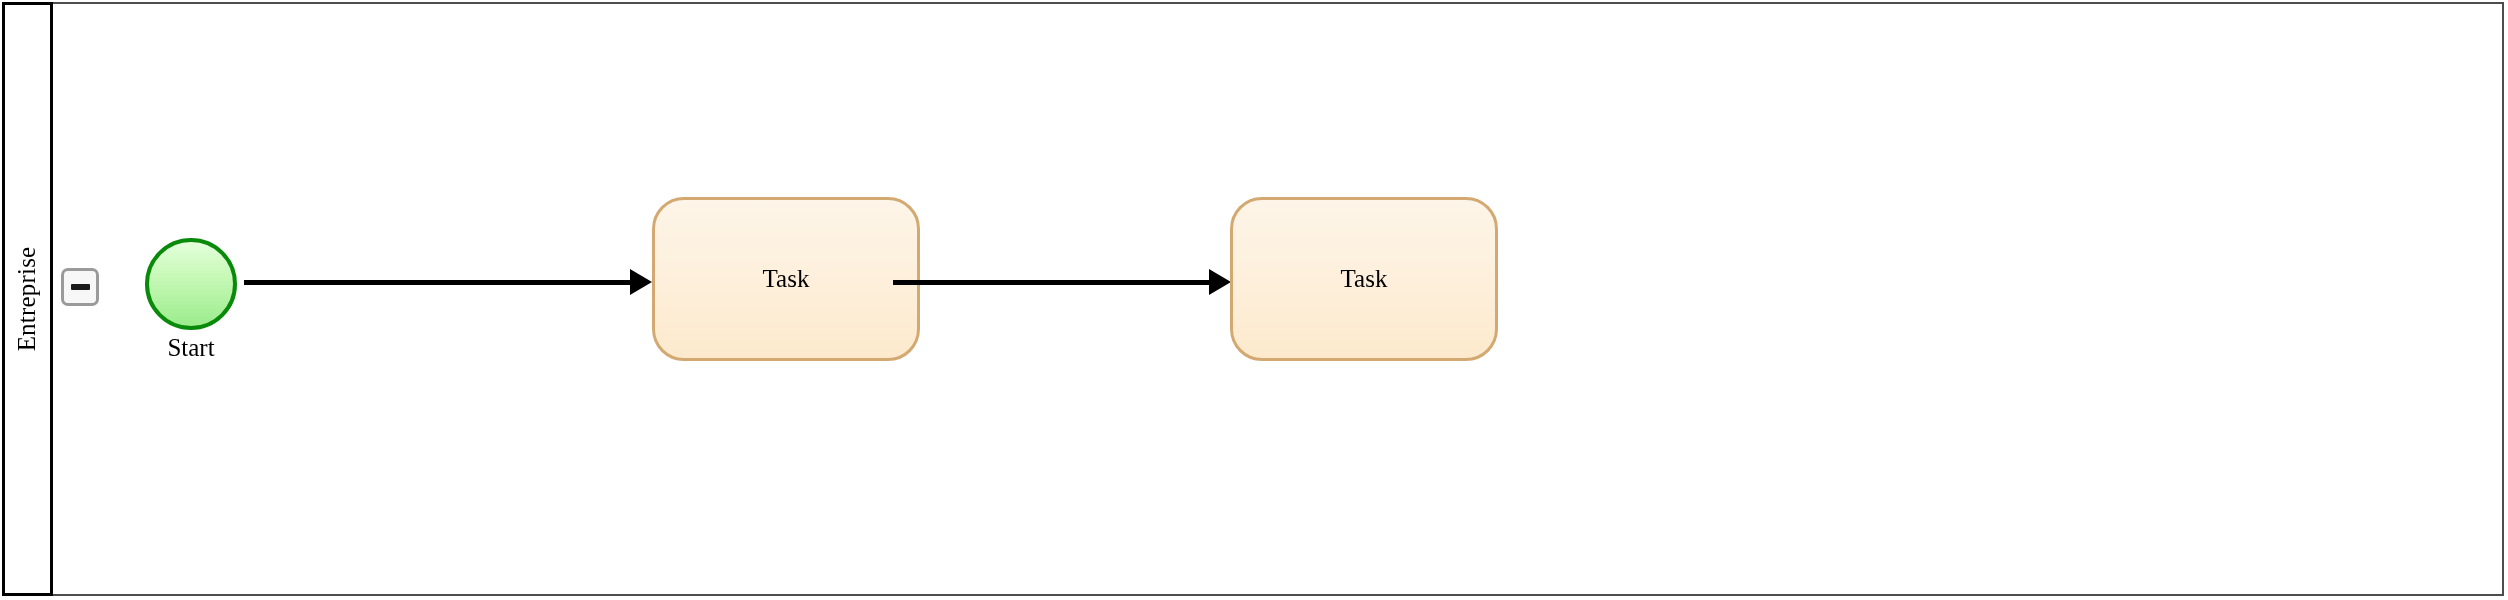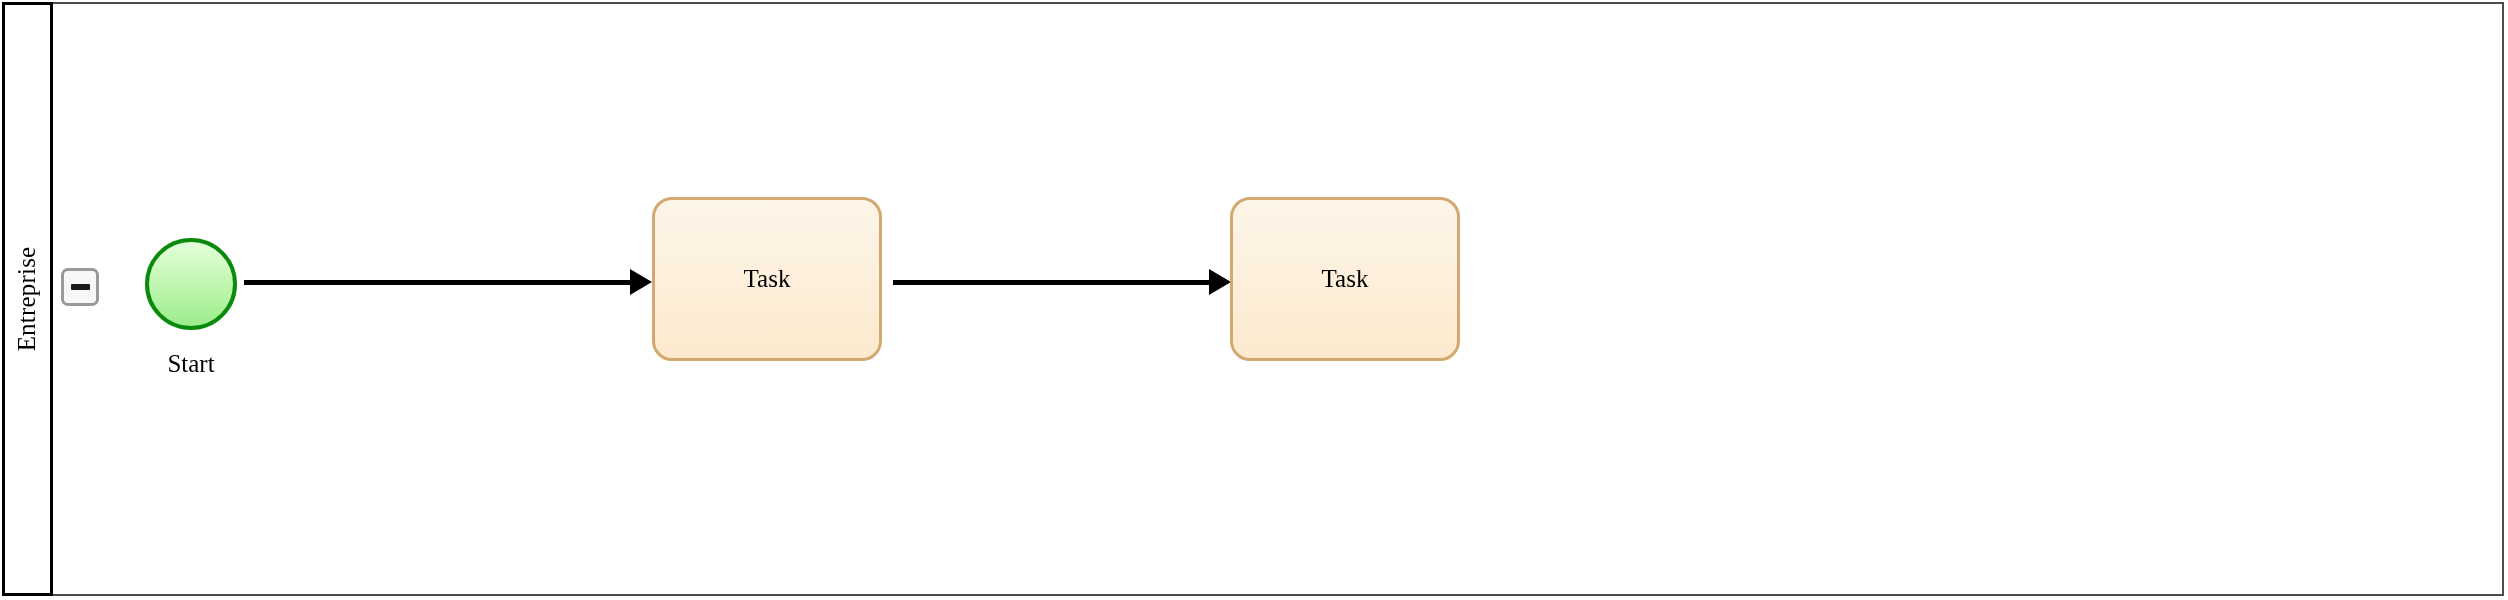--- a/index.html
+++ b/index.html
@@ -105,32 +105,31 @@
   }
   .start-label {
     position: absolute;
     left: 111px;
     top: 334px;
     width: 160px;
     text-align: center;
     font-family: "Liberation Serif", "DejaVu Serif", serif;
     font-size: 25px;
     color: #000000;
-    margin-top: 16px;
   }
 
   
   .task {
     position: absolute;
     top: 197px;
-    width: 230px;
+    width: 268px;
     height: 164px;
     box-sizing: border-box;
     border: 3px solid #d3a971;
-    border-radius: 20px;
+    border-radius: 32px;
     background: linear-gradient(to bottom, #fdf5e8 0%, #fdf0dd 45%, #fdeacd 100%);
     display: flex;
     align-items: center;
     justify-content: center;
     text-align: right;
   }
   .task-label {
     font-family: "Liberation Serif", "DejaVu Serif", serif;
     font-size: 25px;
     color: #000000;

